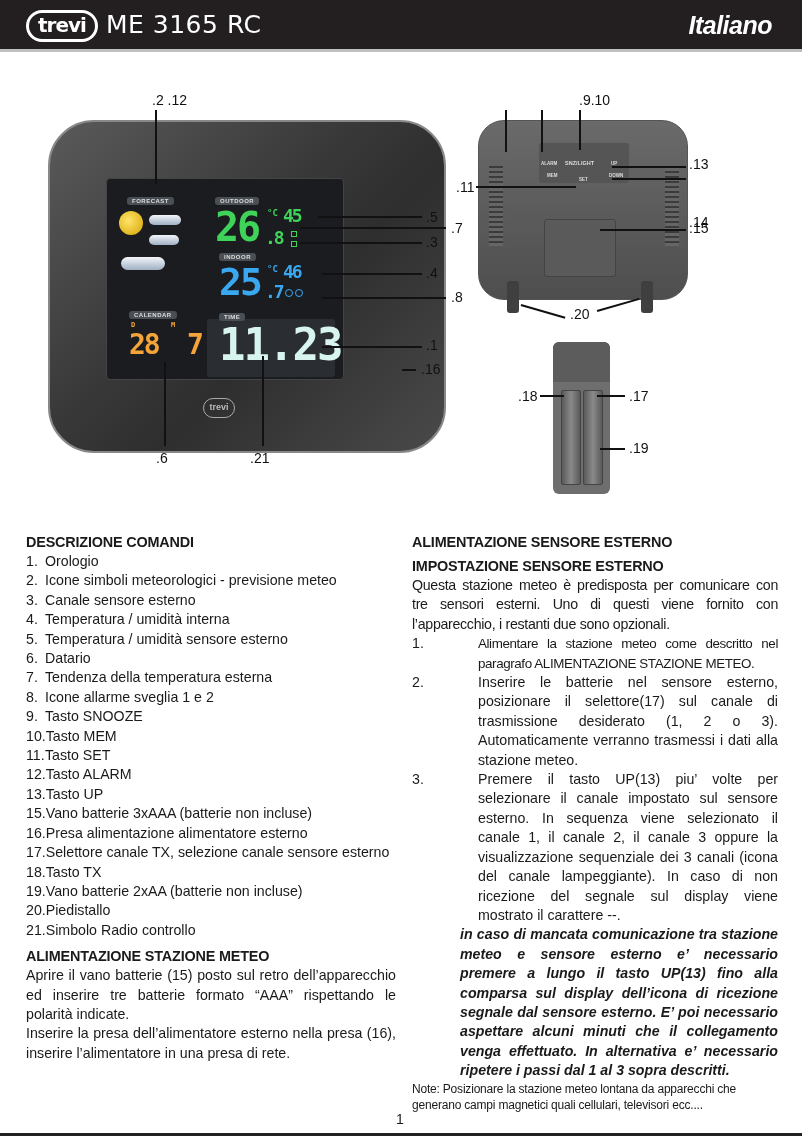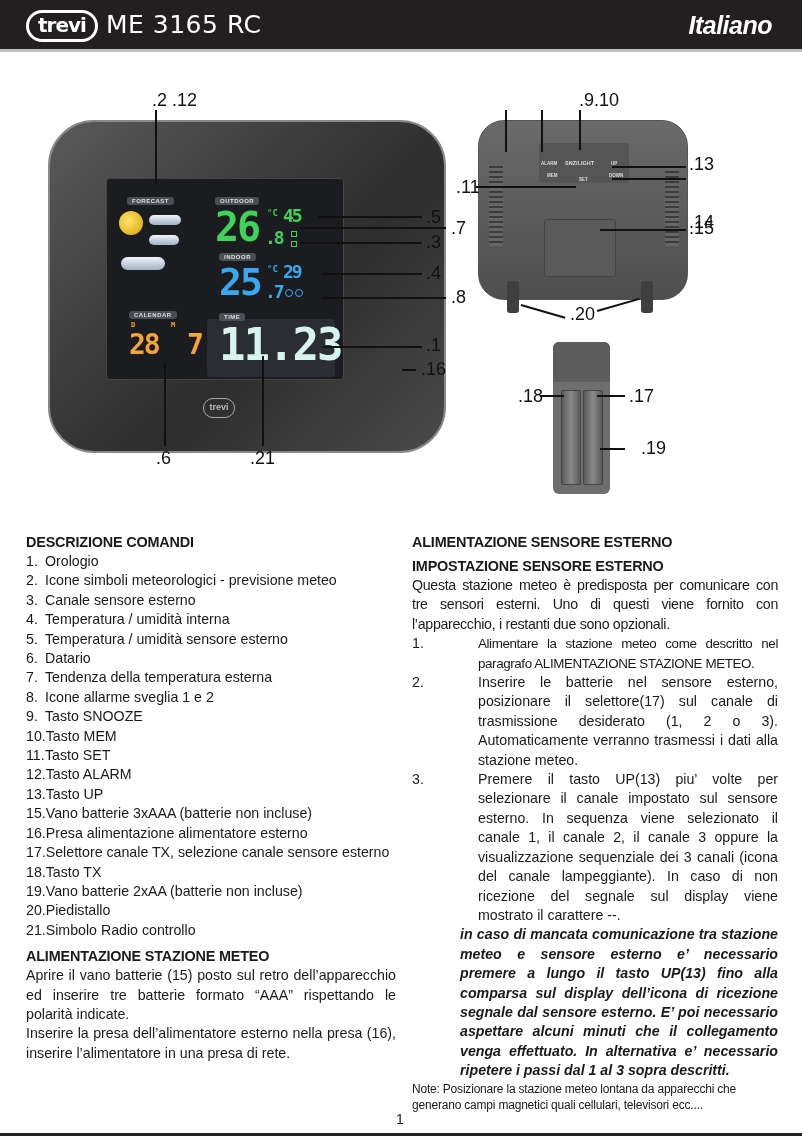--- a/index.html
+++ b/index.html
@@ -6,21 +6,21 @@
   html, body { width: 802px; height: 1136px; background: #ffffff; overflow: hidden; }
   body { position: relative; font-family: "Liberation Sans", sans-serif; color: #1a1a1a; }
 
   
   .header { position: absolute; left: 0; top: 0; width: 802px; height: 52px; background: #231f20; border-bottom: 3px solid #bfbfbf; }
   .logo { position: absolute; left: 26px; top: 10px; width: 72px; height: 32px; border: 3px solid #fff; border-radius: 16px; color: #fff; font-weight: bold; font-size: 20px; line-height: 25px; text-align: center; letter-spacing: -1px; font-family: "DejaVu Sans", sans-serif; }
   .model { position: absolute; left: 106px; top: 10px; color: #fff; font-size: 25px; line-height: 30px; font-family: "DejaVu Sans", sans-serif; letter-spacing: 0.5px; }
   .lang { position: absolute; right: 30px; top: 10px; color: #fff; font-size: 25px; font-weight: bold; font-style: italic; line-height: 30px; letter-spacing: -0.5px; }
 
   
-  .callout { position: absolute; font-size: 18px; line-height: 16px; color: #111; white-space: nowrap; }
+  .callout { position: absolute; font-size: 14px; line-height: 16px; color: #111; white-space: nowrap; }
   .line { position: absolute; background: #111; }
 
   
   .device-front { position: absolute; left: 48px; top: 120px; width: 398px; height: 333px; border-radius: 46px; background: linear-gradient(135deg, #5a5a5a 0%, #3a3a3a 40%, #2e2e2e 60%, #4a4a4a 100%); border: 2px solid #888; }
   .screen { position: absolute; left: 56px; top: 56px; width: 238px; height: 202px; background: #1b1c1f; border-radius: 4px; border: 1px solid #444; overflow: hidden; }
   .scr-label { position: absolute; font-size: 6px; font-weight: bold; color: #ddd; background: #4a4f55; border-radius: 3px; padding: 1px 5px; letter-spacing: 0.5px; }
   .seg { position: absolute; font-family: "DejaVu Sans Mono", monospace; font-weight: bold; line-height: 1; letter-spacing: -2px; }
   .sun { position: absolute; left: 12px; top: 32px; width: 24px; height: 24px; border-radius: 50%; background: radial-gradient(circle at 40% 40%, #ffe36a, #d4a500); }
   .cloud { position: absolute; height: 10px; border-radius: 8px; background: linear-gradient(#f4f6fa, #9fb0c4); }
   .time-box { position: absolute; left: 100px; top: 140px; width: 128px; height: 58px; background: #2a2d31; border-radius: 3px; }
@@ -78,21 +78,21 @@
     <span class="seg" style="left:158px;top:50px;font-size:18px;color:#3fd35a;">.8</span>
     <span class="seg" style="left:160px;top:30px;font-size:9px;color:#3fd35a;letter-spacing:0;">°C</span>
     <span class="seg" style="left:176px;top:28px;font-size:18px;color:#3fd35a;">45</span>
     <span style="position:absolute;left:184px;top:52px;width:6px;height:6px;border:1px solid #3fd35a;"></span>
     <span style="position:absolute;left:184px;top:62px;width:6px;height:6px;border:1px solid #3fd35a;"></span>
 
     <span class="scr-label" style="left:112px;top:74px;">INDOOR</span>
     <span class="seg" style="left:112px;top:84px;font-size:38px;color:#3aa8f0;">25</span>
     <span class="seg" style="left:158px;top:104px;font-size:18px;color:#3aa8f0;">.7</span>
     <span class="seg" style="left:160px;top:86px;font-size:9px;color:#3aa8f0;letter-spacing:0;">°C</span>
-    <span class="seg" style="left:176px;top:84px;font-size:18px;color:#3aa8f0;">29</span>
+    <span class="seg" style="left:176px;top:84px;font-size:18px;color:#3aa8f0;">46</span>
     <span style="position:absolute;left:178px;top:110px;width:8px;height:8px;border:1px solid #3aa8f0;border-radius:50%;"></span>
     <span style="position:absolute;left:188px;top:110px;width:8px;height:8px;border:1px solid #3aa8f0;border-radius:50%;"></span>
 
     <span class="scr-label" style="left:22px;top:132px;">CALENDAR</span>
     <span class="seg" style="left:24px;top:143px;font-size:7px;color:#f5a43a;">D</span>
     <span class="seg" style="left:64px;top:143px;font-size:7px;color:#f5a43a;">M</span>
     <span class="seg" style="left:22px;top:152px;font-size:28px;color:#f5a43a;">28</span>
     <span class="seg" style="left:80px;top:152px;font-size:28px;color:#f5a43a;">7</span>
 
     <div class="time-box"></div>
@@ -157,21 +157,21 @@
 
 <div class="sensor">
   <div class="sensor-top"></div>
   <div class="sensor-bat" style="left:8px;"></div>
   <div class="sensor-bat" style="left:30px;"></div>
 </div>
 <span class="callout" style="left:518px;top:388px;">.18</span>
 <div class="line" style="left:540px;top:395px;width:24px;height:1.5px;"></div>
 <span class="callout" style="left:629px;top:388px;">.17</span>
 <div class="line" style="left:597px;top:395px;width:28px;height:1.5px;"></div>
-<span class="callout" style="left:629px;top:440px;margin-left:12px;">.19</span>
+<span class="callout" style="left:629px;top:440px;">.19</span>
 <div class="line" style="left:600px;top:448px;width:25px;height:1.5px;"></div>
 
 <div class="col col-left">
   <div class="h">DESCRIZIONE COMANDI</div>
   <div id="desc-list">
       <div class="list-item">
         <span class="list-num">1.</span>
         <span>Orologio</span>
       </div>
       <div class="list-item">

